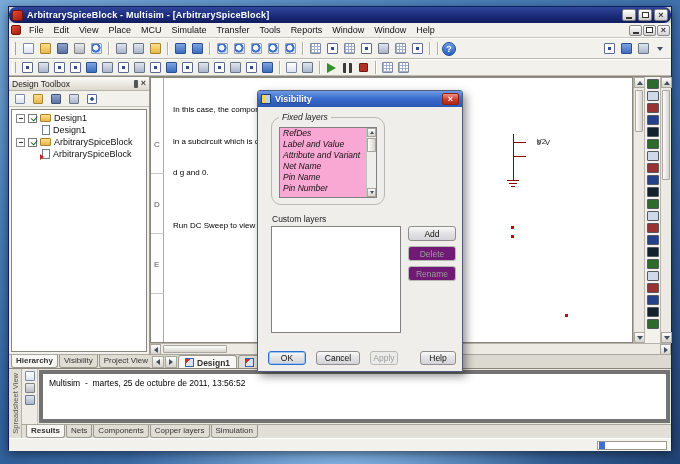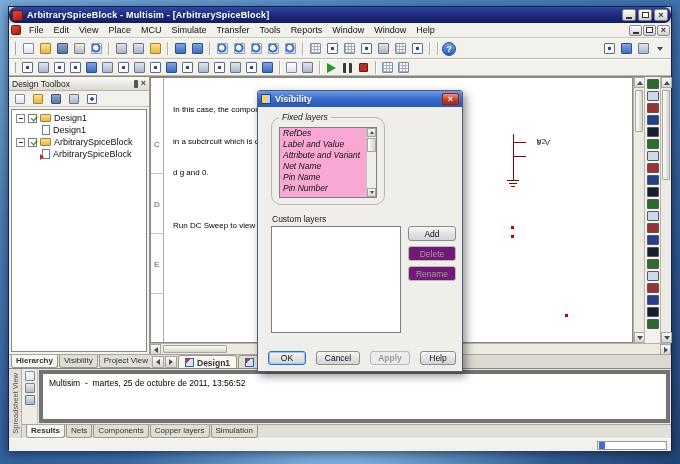--- a/index.html
+++ b/index.html
@@ -186,21 +186,21 @@
     display:flex; align-items:center; justify-content:center; }
   .btn.disabled { color:#9c9c9c; background:#701a75; border-color:#b8b8b4; }
   .b-add { left:150px; top:135px; }
   .b-del { left:150px; top:155px; }
   .b-ren { left:150px; top:175px; }
   .bbtn { position:absolute; top:260px; height:14px; border:1px solid #8e8e8e; border-radius:3px;
     background:linear-gradient(#f9f9f9,#e4e4e6 45%,#d4d4d8); font-size:8.5px;
     display:flex; align-items:center; justify-content:center; }
   .b-ok { left:10px; width:38px; border-color:#2a6fd3; box-shadow:0 0 0 1px #9cc5f2 inset; }
   .b-cancel { left:58px; width:44px; }
-  .b-apply { left:112px; width:40px; color:#9c9c9c; background:#ebebe9; border-color:#b8b8b4;font-weight:bold; }
+  .b-apply { left:112px; width:28px; color:#9c9c9c; background:#ebebe9; border-color:#b8b8b4; }
   .b-help { left:162px; width:36px; }
 </style>
 </head>
 <body>
 
 <div class="desktop">
   <div class="window">
 
     <div class="titlebar">
       <span class="app-icon"></span>

